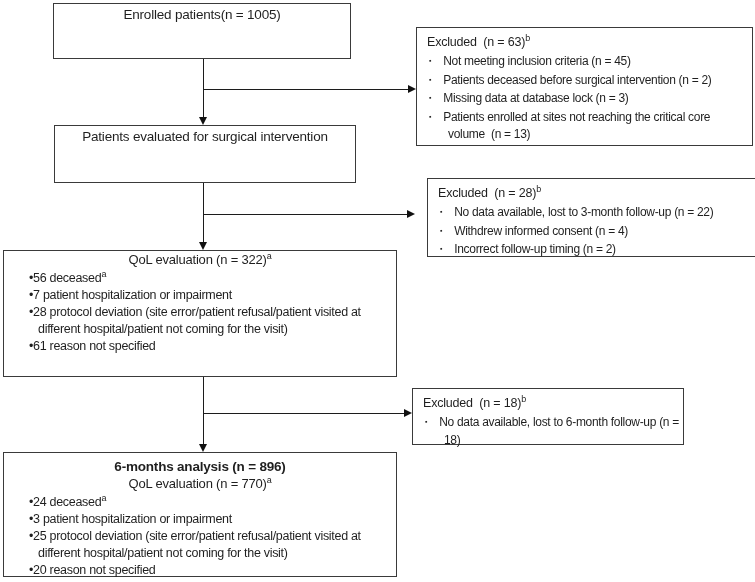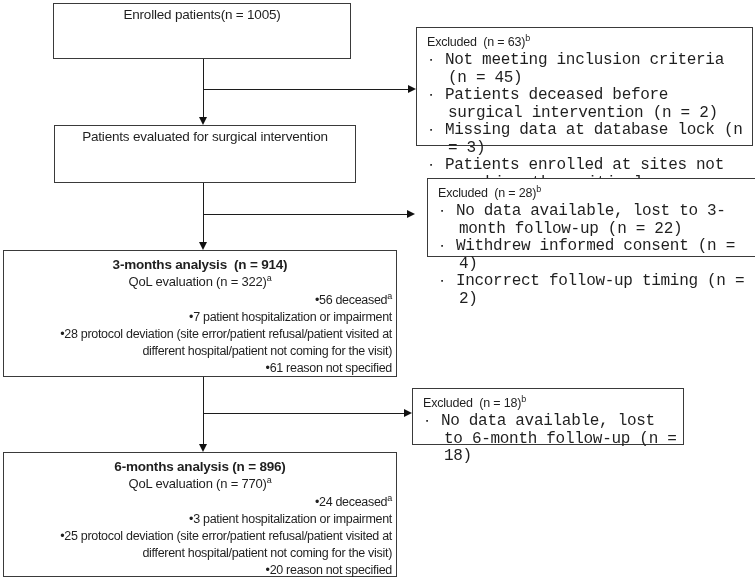--- a/index.html
+++ b/index.html
@@ -26,28 +26,28 @@
     display:flex; flex-direction:row; justify-content:center;
     text-align:center; height:100%; font-size:13.5px; line-height:21px;
     letter-spacing:-0.2px;
   }
 
   .an-title { text-align:center; font-weight:bold; font-size:13.5px;
               line-height:17px; padding-top:5px; letter-spacing:-0.2px; }
   .an-sub   { text-align:center; font-size:13px; line-height:17px;
               letter-spacing:-0.2px; }
   .an-list  { list-style:none; margin:2px 4px 0 25px; padding:0;
-              font-size:12.5px; line-height:17px; letter-spacing:-0.3px;text-align:right; }
+              font-size:12.5px; line-height:17px; letter-spacing:-0.3px; }
   .an-list li { padding-left:9px; text-indent:-9px; }
   .an-list li::before { content:"\2022"; }
 
   .ex-title { font-weight:normal; font-size:12.5px; line-height:17px;
               padding:6px 6px 0 10px; letter-spacing:-0.2px; }
   .ex-list  { list-style:none; margin:1px 4px 0 12px; padding:0;
-              font-size:16px; line-height:17.5px; letter-spacing:-0.3px;font-family:Liberation Mono, monospace; }
+              font-size:12px; line-height:17.5px; letter-spacing:-0.3px; }
   .ex-list li { padding-left:19px; text-indent:-19px; }
   .ex-list li::before { content:"\25AA"; font-size:7px; padding-right:12px;
                         vertical-align:2px; color:#2a2a2a; }
 
   sup { font-size:9px; line-height:0; }
 
   
   .vline { position:absolute; width:1.5px; background:#1c1c1c; }
   .hline { position:absolute; height:1.5px; background:#1c1c1c; }
   .ah-down { position:absolute; width:0; height:0;
@@ -88,21 +88,20 @@
   <div class="box box-ex2">
     <div class="ex-title"><span>Excluded&nbsp; (n = 28)</span><sup>b</sup></div>
     <ul class="ex-list">
       <li>No data available, lost to 3-month follow-up (n = 22)</li>
       <li>Withdrew informed consent (n = 4)</li>
       <li>Incorrect follow-up timing (n = 2)</li>
     </ul>
   </div>
 
   <div class="box box-analysis3">
-    <div class="an-title">3-months analysis&nbsp; (n = 914)</div>
     <div class="an-sub"><span>QoL evaluation (n = 322)</span><sup>a</sup></div>
     <ul class="an-list">
       <li><span>56 deceased</span><sup>a</sup></li>
       <li><span>7 patient hospitalization or impairment</span></li>
       <li><span>28 protocol deviation (site error/patient refusal/patient visited at different hospital/patient not coming for the visit)</span></li>
       <li><span>61 reason not specified</span></li>
     </ul>
   </div>
 
   <div class="box box-ex3">

